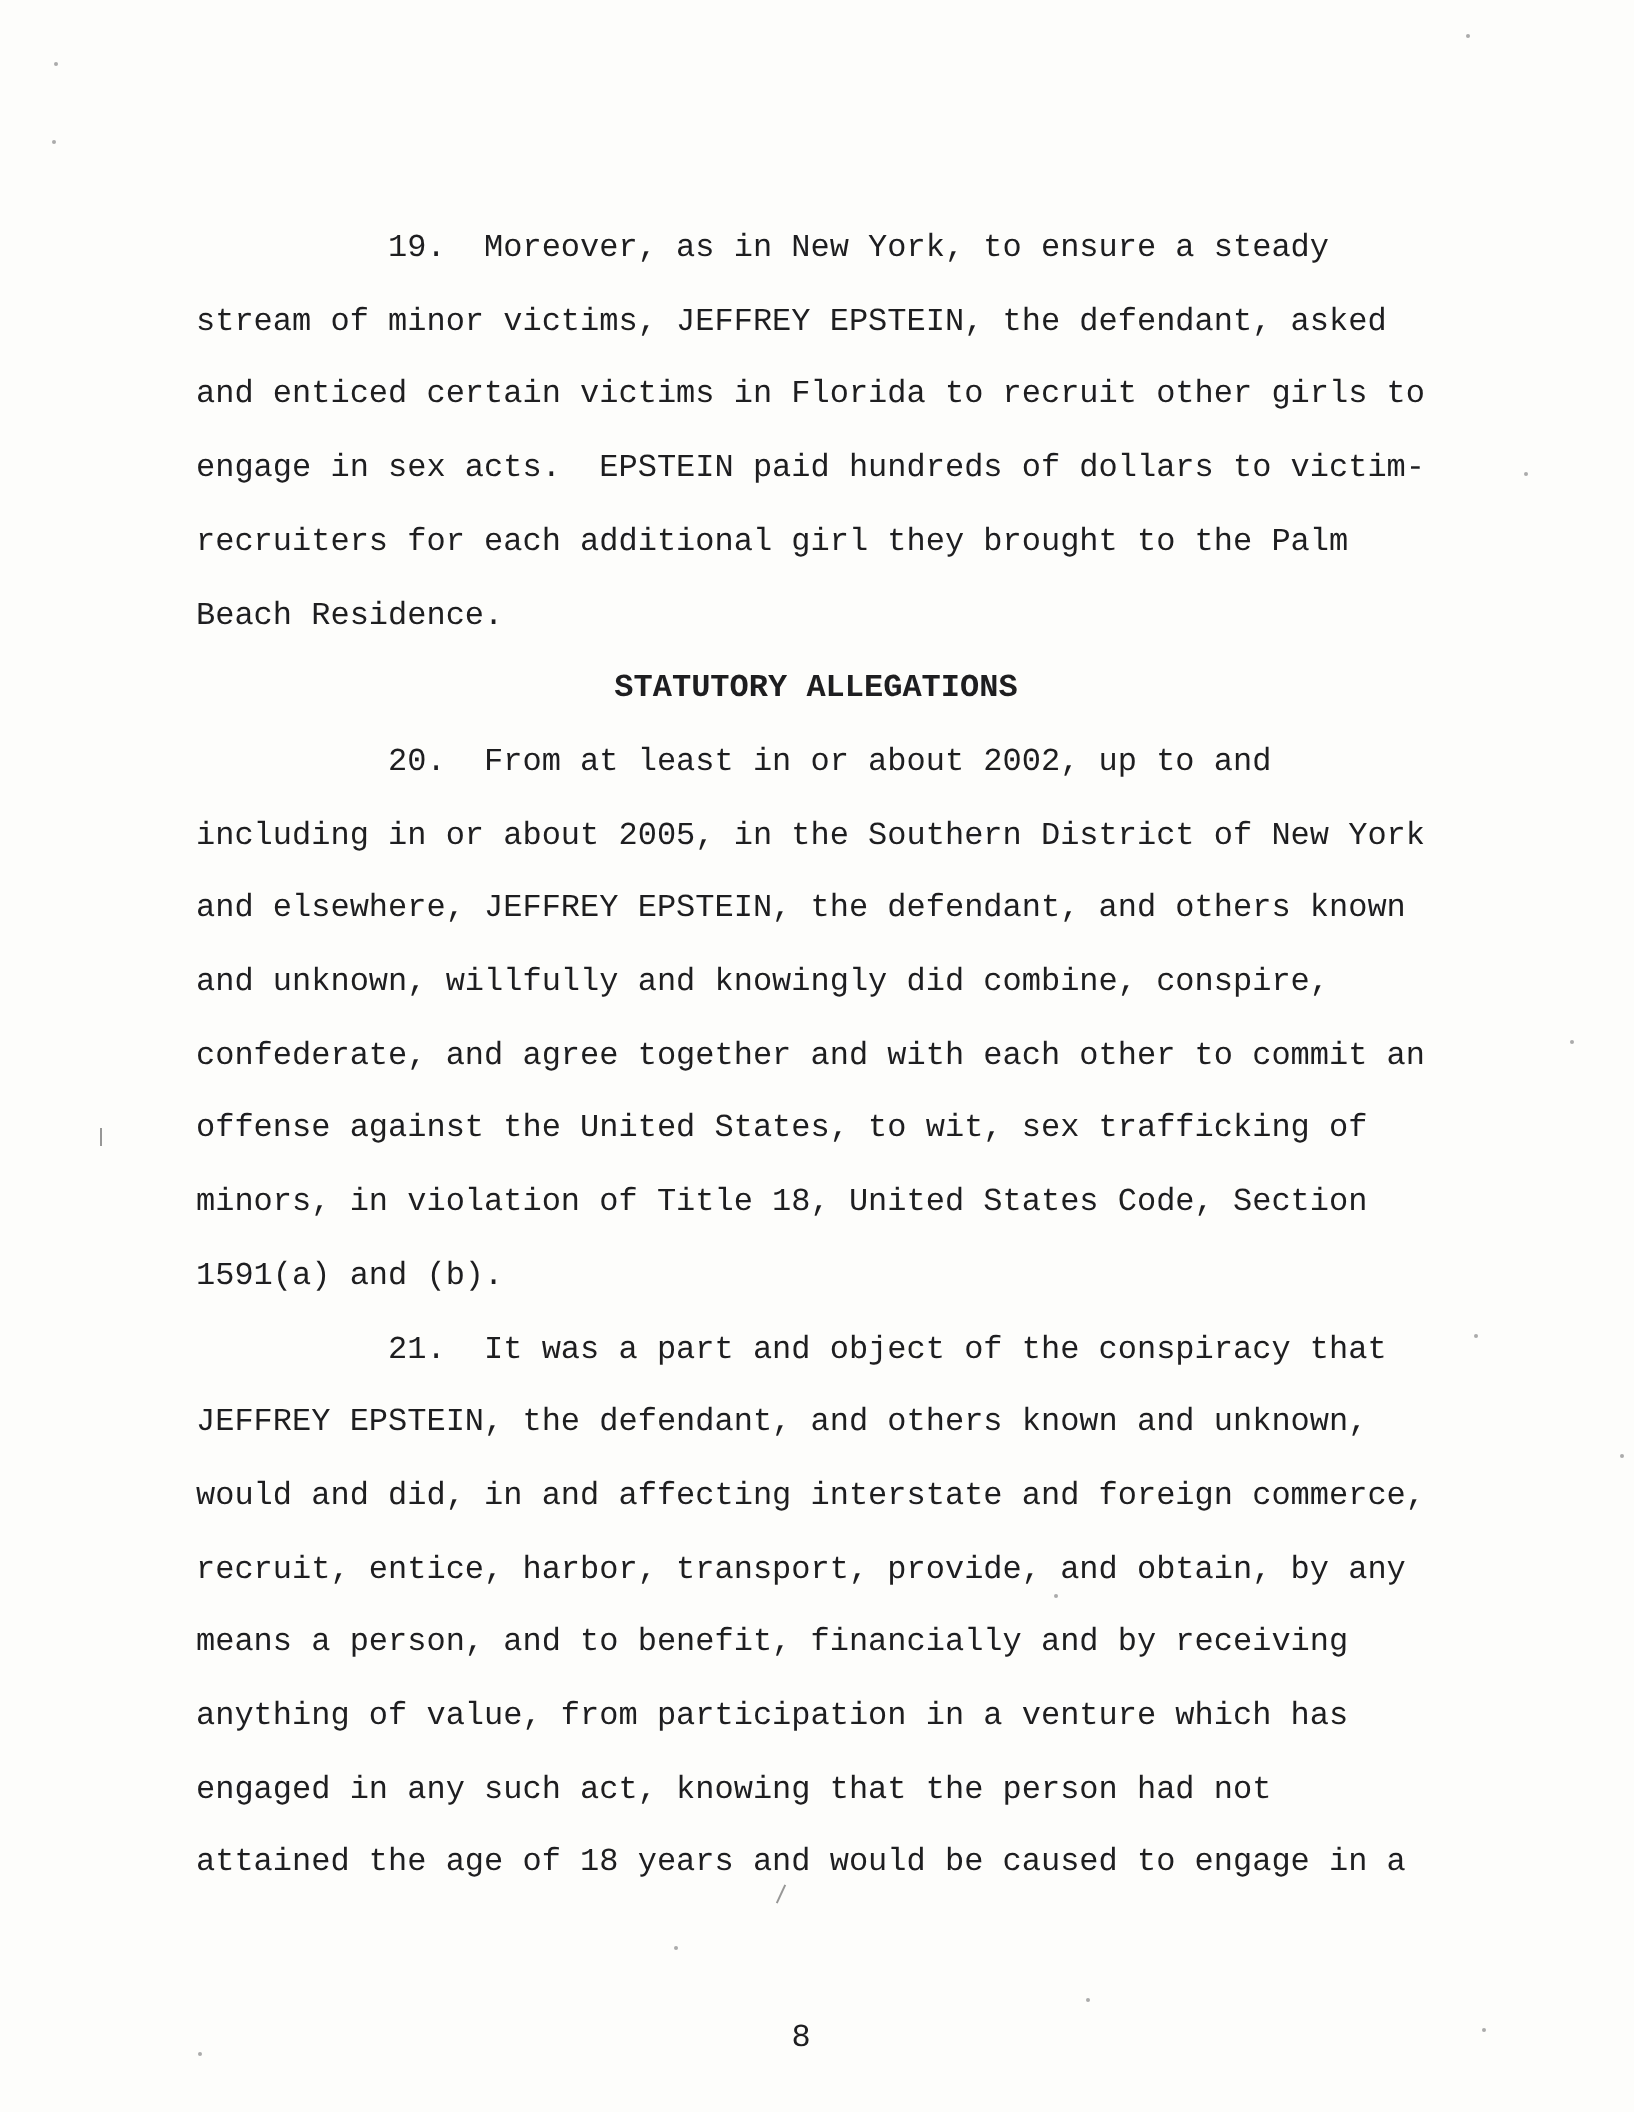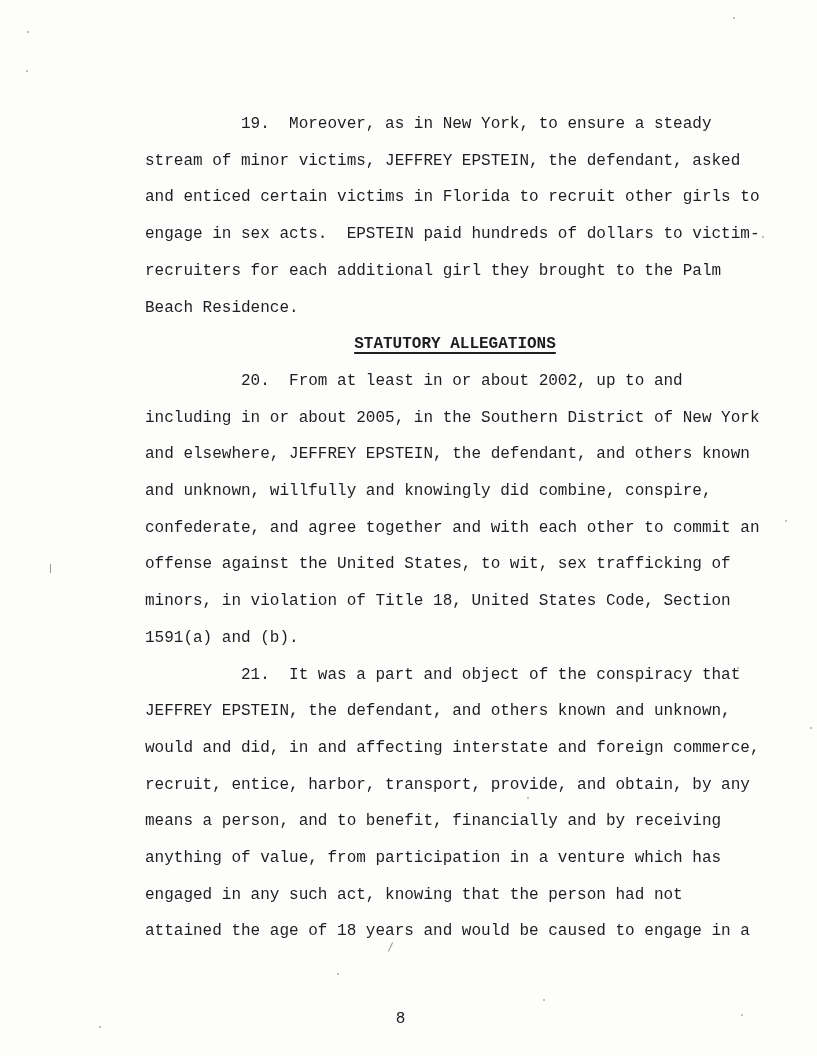--- a/index.html
+++ b/index.html
@@ -19,32 +19,30 @@
     position: absolute;
     inset: 0;
   }
   .doc-body {
     position: absolute;
     left: 98px;
     top: 106px;
     width: 620px;
     font-size: 16px;
     line-height: 36.7px;
-    margin-left: 47px;
   }
   .para {
     white-space: pre;
   }
   .heading-line {
     text-align: center;
     white-space: pre;
   }
   .heading-text {
     font-weight: bold;
-    text-decoration: underline;
     text-underline-offset: 4px;
     text-decoration-thickness: 1.5px;
   }
   .page-number {
     position: absolute;
     left: 0;
     right: 16px;
     top: 1010px;
     text-align: center;
     font-size: 16px;

